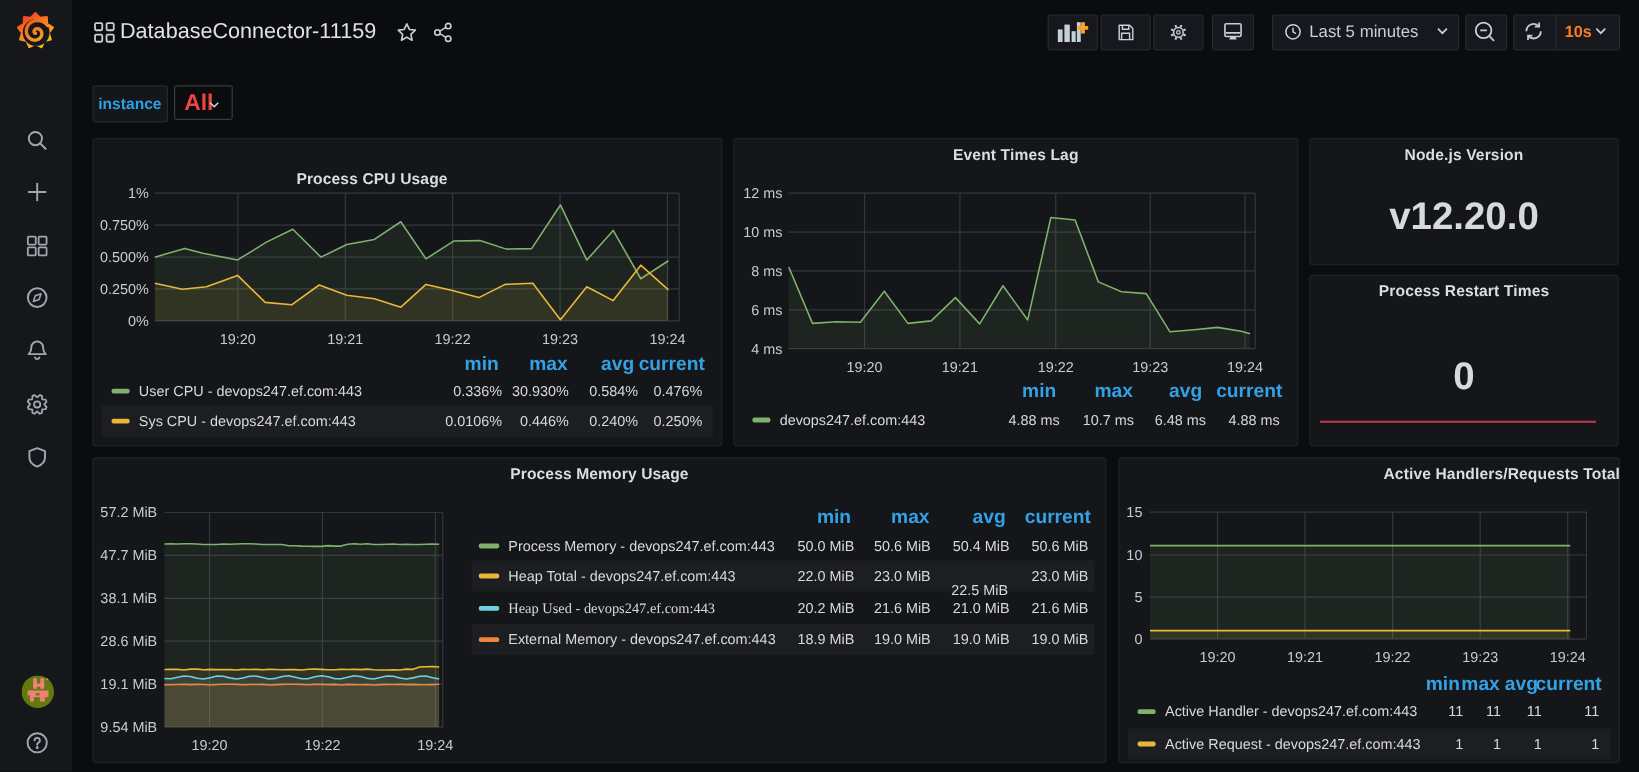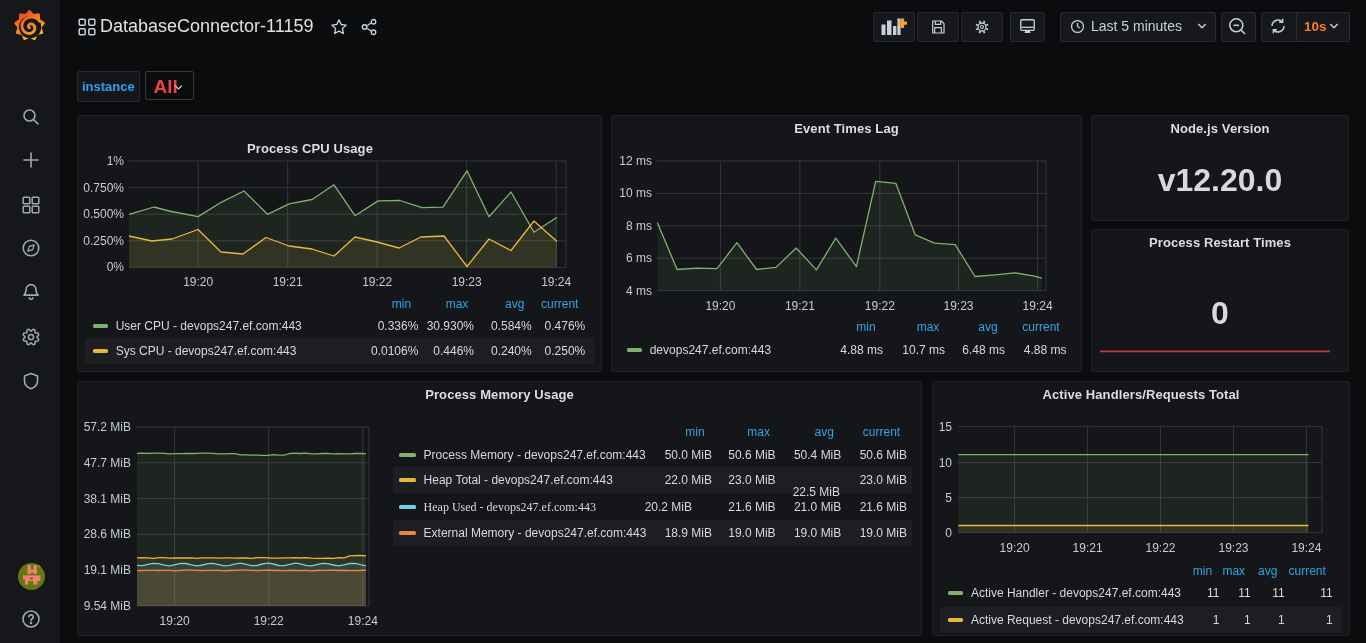--- a/index.html
+++ b/index.html
@@ -1,20 +1,20 @@
 <!DOCTYPE html>
 <html><head><meta charset="utf-8"><title>DatabaseConnector-11159</title>
 <style>
 *{margin:0;padding:0;box-sizing:border-box;}
 html,body{width:1366px;height:643px;background:#0b0c0e;font-family:"Liberation Sans",sans-serif;overflow:hidden;}
 .abs{position:absolute;}
 .panel{position:absolute;background:#141619;border:1px solid #202226;border-radius:3px;}
 .ptitle{position:absolute;left:0;right:0;top:6px;text-align:center;font-size:13px;font-weight:700;color:#dcdde1;letter-spacing:0.1px;}
 .lgrow{position:absolute;height:24px;line-height:24px;font-size:12px;color:#d8d9da;white-space:nowrap;}
-.lghead{position:absolute;height:24px;line-height:24px;font-size:12px;font-weight:400;color:#33a2e5;text-align:center;}
+.lghead{position:absolute;height:24px;line-height:24px;font-size:16px;font-weight:700;color:#33a2e5;text-align:center;}
 .lgval{position:absolute;height:24px;line-height:24px;font-size:12px;color:#d8d9da;text-align:right;}
 .lgmark{display:inline-block;width:15px;height:4px;border-radius:1.5px;vertical-align:middle;margin-right:8px;margin-top:-2px;}
 .stripe{position:absolute;background:rgba(255,255,255,0.035);}
 svg{display:block;}
 </style></head>
 <body>
 <div class="abs" style="left:0;top:0;width:60px;height:643px;background:#16171b;"></div>
 <svg class="abs" style="left:14px;top:10px" width="31" height="31" viewBox="0 0 100 100">
 <defs>
       <linearGradient id="glog" x1="0.1" y1="0" x2="0.7" y2="1">
@@ -297,32 +297,32 @@
 <div class="lgval" style="left:695.6px;top:442.7px;width:80px;">50.6 MiB</div>
 <div class="lgval" style="left:761.3px;top:442.7px;width:80px;">50.4 MiB</div>
 <div class="lgval" style="left:827px;top:442.7px;width:80px;">50.6 MiB</div>
 <div class="stripe" style="left:393px;top:467.4px;width:519px;height:26px;"></div>
 <div class="lgrow" style="left:398.6px;top:468.4px;"><span class="lgmark" style="background:#EAB839;width:17px;"></span>Heap Total - devops247.ef.com:443</div>
 <div class="lgval" style="left:632px;top:468.4px;width:80px;">22.0 MiB</div>
 <div class="lgval" style="left:695.6px;top:468.4px;width:80px;">23.0 MiB</div>
 <div class="lgval" style="left:760px;top:468.4px;width:80px;margin-top:12px;">22.5 MiB</div>
 <div class="lgval" style="left:827px;top:468.4px;width:80px;">23.0 MiB</div>
 <div class="lgrow" style="left:398.6px;top:494.7px;font-family:Liberation Serif, serif;"><span class="lgmark" style="background:#6ED0E0;width:17px;"></span>Heap Used - devops247.ef.com:443</div>
-<div class="lgval" style="left:612px;top:494.7px;width:80px;">20.2 MiB</div>
+<div class="lgval" style="left:632px;top:494.7px;width:80px;">20.2 MiB</div>
 <div class="lgval" style="left:695.6px;top:494.7px;width:80px;">21.6 MiB</div>
 <div class="lgval" style="left:761.3px;top:494.7px;width:80px;">21.0 MiB</div>
 <div class="lgval" style="left:827px;top:494.7px;width:80px;">21.6 MiB</div>
 <div class="stripe" style="left:393px;top:520.1px;width:519px;height:26px;"></div>
 <div class="lgrow" style="left:398.6px;top:521.1px;"><span class="lgmark" style="background:#EF843C;width:17px;"></span>External Memory - devops247.ef.com:443</div>
 <div class="lgval" style="left:632px;top:521.1px;width:80px;">18.9 MiB</div>
 <div class="lgval" style="left:695.6px;top:521.1px;width:80px;">19.0 MiB</div>
 <div class="lgval" style="left:761.3px;top:521.1px;width:80px;">19.0 MiB</div>
 <div class="lgval" style="left:827px;top:521.1px;width:80px;">19.0 MiB</div>
 <div class="panel" style="left:932px;top:381px;width:418px;height:255px;"></div>
-<div class="ptitle abs" style="left:932px;top:387px;width:418px;">Active Handlers/Requests Total</div>
+<div class="ptitle abs" style="left:932px;top:387px;width:418px;text-align:right;">Active Handlers/Requests Total</div>
 <svg class="abs" style="left:932px;top:381px" width="418" height="255">
     <line x1="26.3" y1="45.7" x2="390" y2="45.7" stroke="#33373d" stroke-width="1"></line>
     <text x="20" y="49.7" text-anchor="end" font-size="12" fill="#c8ccd1">15</text>
     <line x1="26.3" y1="81.5" x2="390" y2="81.5" stroke="#33373d" stroke-width="1"></line>
     <text x="20" y="85.5" text-anchor="end" font-size="12" fill="#c8ccd1">10</text>
     <line x1="26.3" y1="116.6" x2="390" y2="116.6" stroke="#33373d" stroke-width="1"></line>
     <text x="20" y="120.6" text-anchor="end" font-size="12" fill="#c8ccd1">5</text>
     <line x1="26.3" y1="151.6" x2="390" y2="151.6" stroke="#33373d" stroke-width="1"></line>
     <text x="20" y="155.6" text-anchor="end" font-size="12" fill="#c8ccd1">0</text>
     <line x1="82.6" y1="45.7" x2="82.6" y2="151.6" stroke="#33373d" stroke-width="1"></line>

